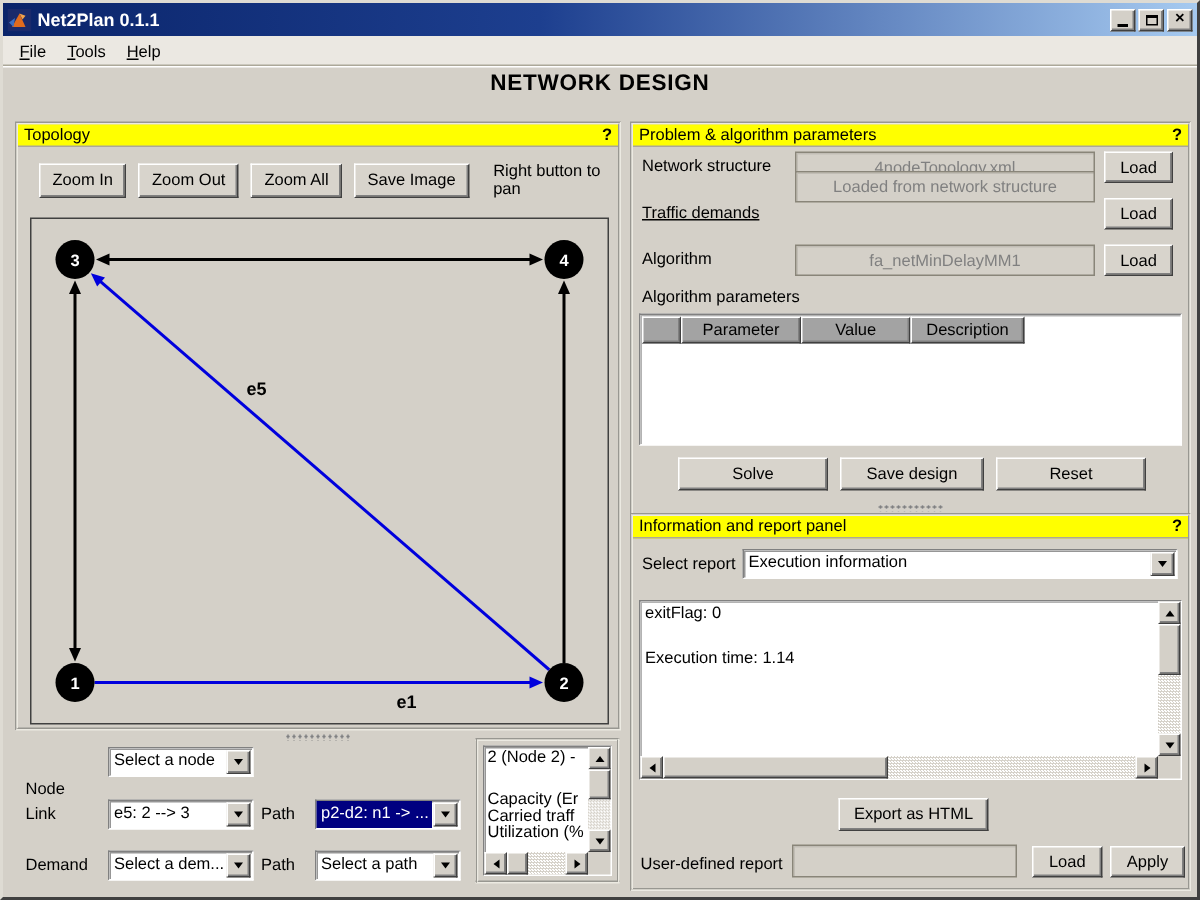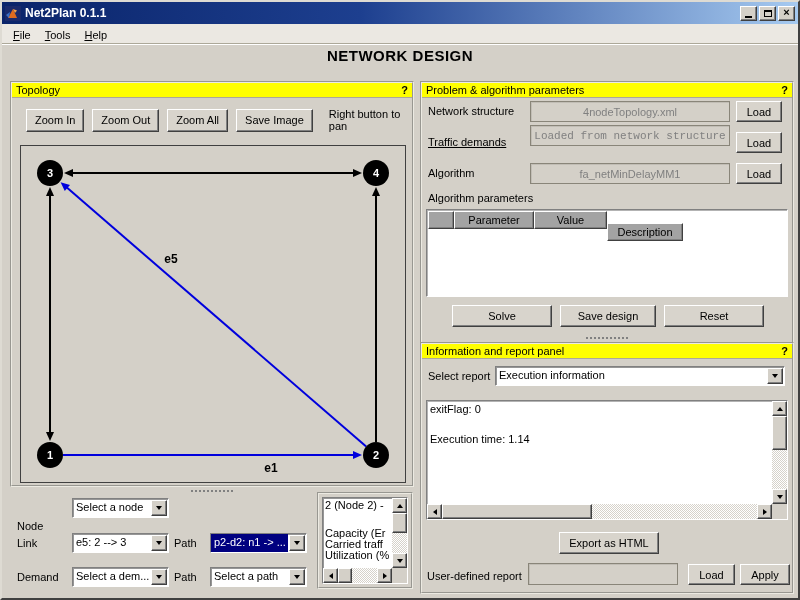--- a/index.html
+++ b/index.html
@@ -110,21 +110,21 @@
   #problem-panel { left:418px; top:79px; width:374px; height:294px; }
   .frow-label { position:absolute; left:6px;text-align:center; }
   .frow-field { position:absolute; left:108px; width:200px; height:21px; }
   .frow-btn { position:absolute; left:314px; width:46px; height:21px; }
   .param-table { position:absolute; left:4px; top:126px; width:362px; height:88px; background:#fff;
                  border:1px solid; border-color:#808080 #fff #fff #808080;
                  box-shadow:inset 1px 1px 0 rgba(64,64,64,.4); overflow:hidden; }
   .thead { display:flex; margin:1px 0 0 1px; }
   .th { height:18px; background:#a3a3a3; border:1px solid; border-color:#fff #404040 #404040 #fff;
         box-shadow:inset -1px -1px 0 #808080; display:flex; align-items:center; justify-content:center; }
-  .th.c0 { width:26px; } .th.c1 { width:80px; } .th.c2 { width:73px; } .th.c3 { width:76px;margin-top:12px; }
+  .th.c0 { width:26px; } .th.c1 { width:80px; } .th.c2 { width:73px; } .th.c3 { width:76px; }
   .action-row { position:absolute; left:30px; top:222px; display:flex; gap:8px; }
   .action-row .btn { height:22px; }
 
   
   #report-panel { left:418px; top:340px; width:374px; height:252px; }
   .textarea-frame { position:absolute; left:4px; top:56px; width:362px; height:120px; background:#fff;
                     border:1px solid; border-color:#808080 #fff #fff #808080;
                     box-shadow:inset 1px 1px 0 rgba(64,64,64,.4);
                     display:grid; grid-template-columns:1fr 15px; grid-template-rows:1fr 15px; }
   .ta-content { overflow:hidden; padding:1px 3px; white-space:pre-wrap; line-height:15px; }
@@ -282,21 +282,21 @@
     <div class="yellow-hdr">
       <span class="hdr-label">Problem &amp; algorithm parameters</span>
       <span class="hdr-help">?</span>
     </div>
 
     <span class="frow-label" style="top:22px;">Network structure</span>
     <div class="dfield frow-field" style="top:18px;">4nodeTopology.xml</div>
     <div class="btn frow-btn" style="top:18px;">Load</div>
 
     <span class="frow-label" style="top:53px;text-decoration:underline;">Traffic demands</span>
-    <div class="dfield frow-field" style="top:42px;font-family:Liberation Mono, monospace;">Loaded from network structure</div>
+    <div class="dfield frow-field" style="top:31px;">Loaded from network structure</div>
     <div class="btn frow-btn" style="top:49px;">Load</div>
 
     <span class="frow-label" style="top:84px;">Algorithm</span>
     <div class="dfield frow-field" style="top:80px;">fa_netMinDelayMM1</div>
     <div class="btn frow-btn" style="top:80px;">Load</div>
 
     <span class="frow-label" style="top:109px;">Algorithm parameters</span>
     <div class="param-table">
       <div class="thead">
         <span class="th c0"></span>

